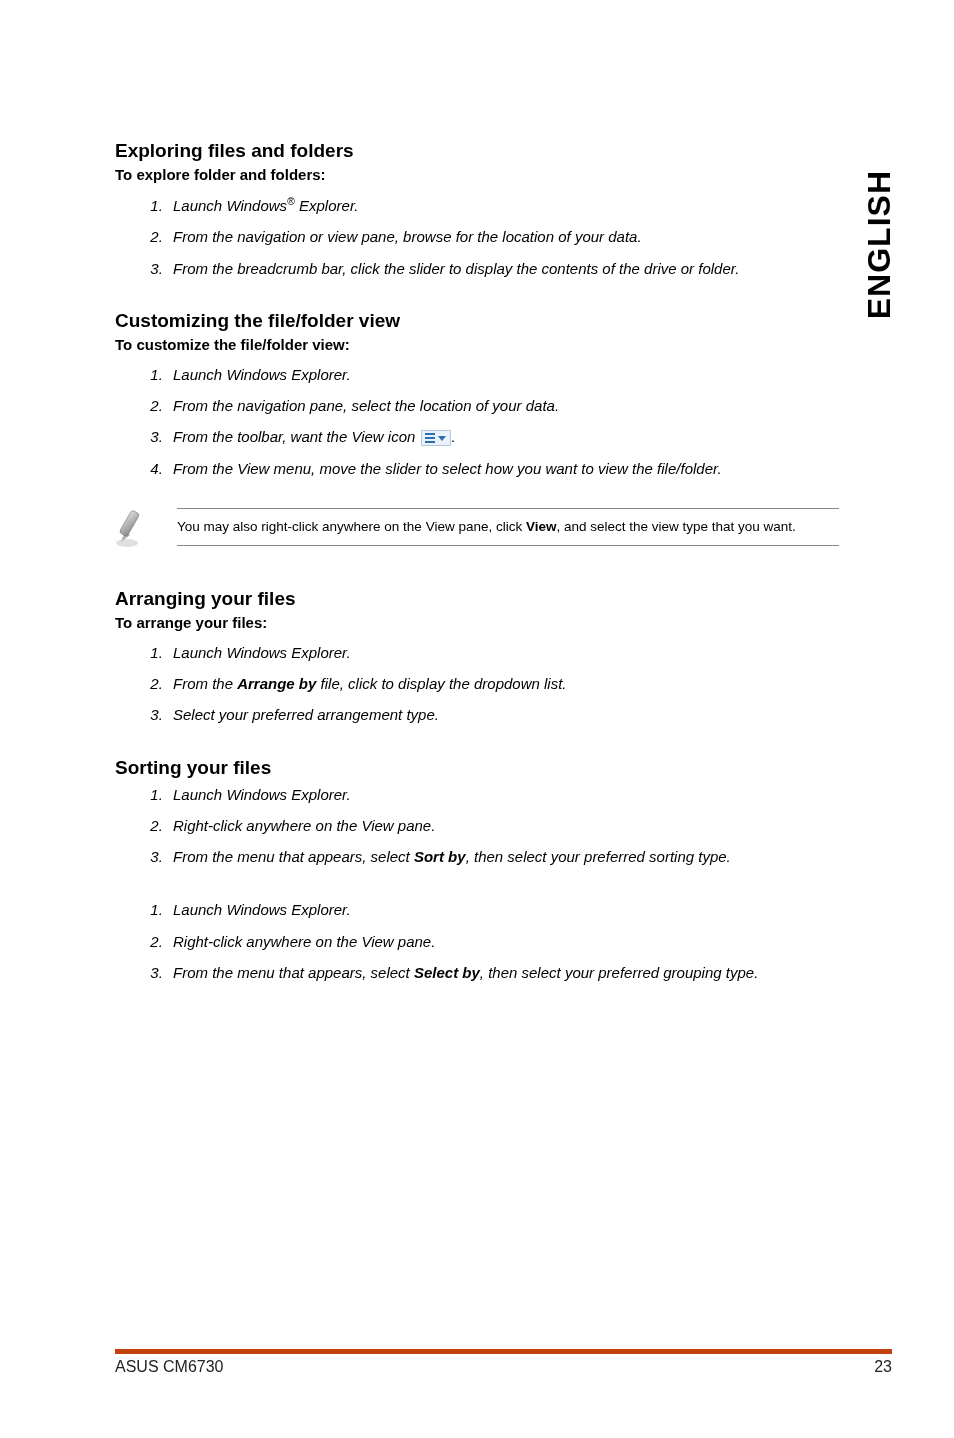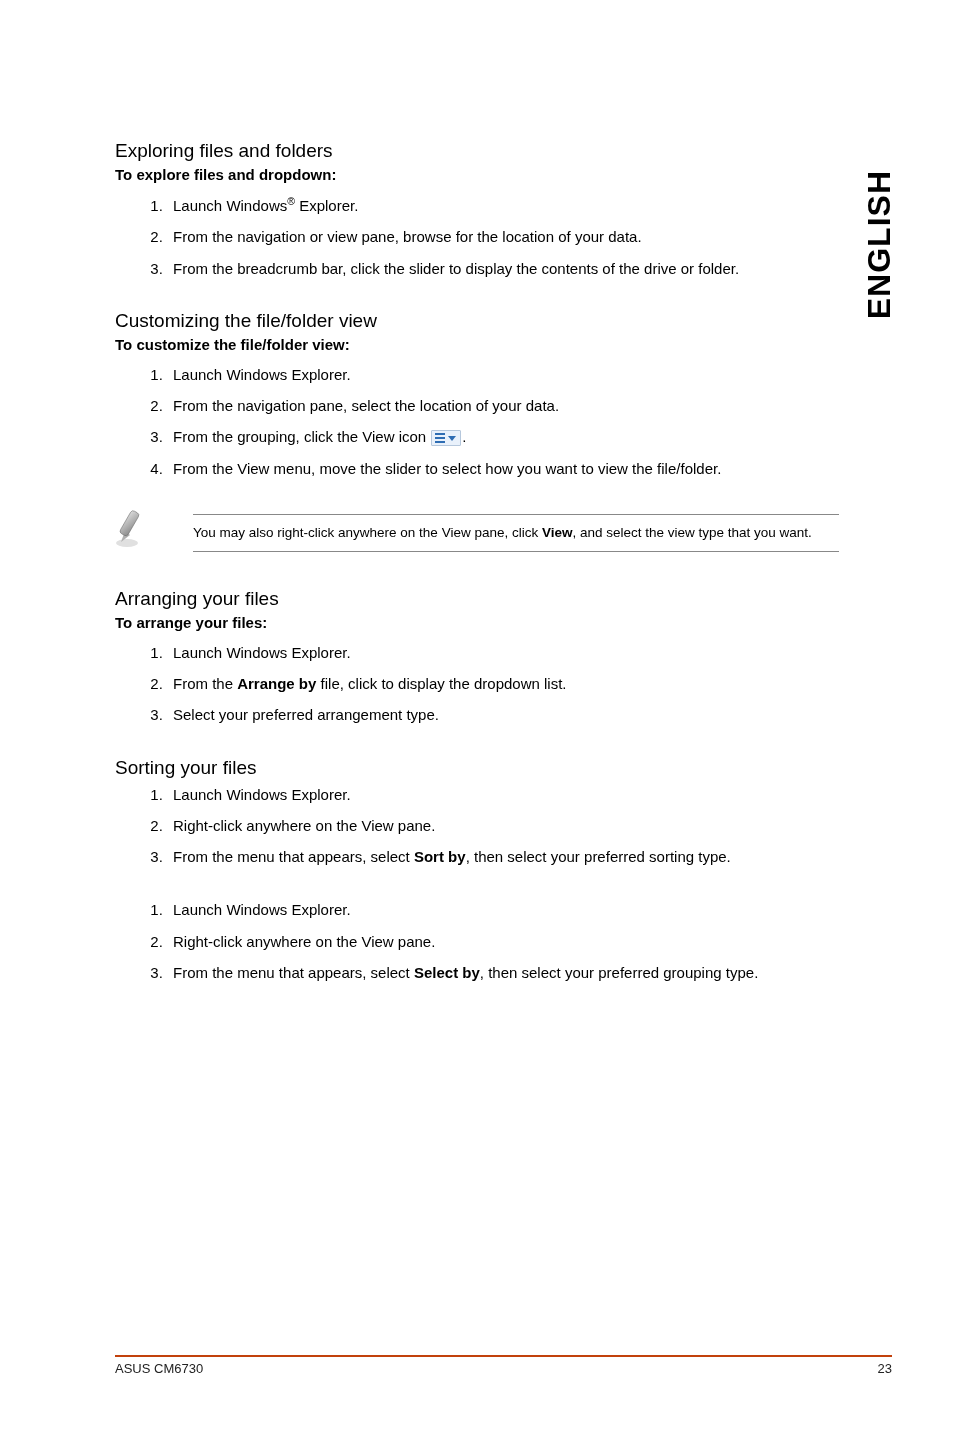--- a/index.html
+++ b/index.html
@@ -21,45 +21,46 @@
     top: 170px;
     writing-mode: vertical-rl;
     transform: rotate(180deg);
     font-weight: bold;
     font-size: 32px;
     letter-spacing: 1px;
     color: #000;
   }
   h2.section-heading {
     font-size: 19px;
-    font-weight: normal;
+    font-weight: bold;
     margin: 0 0 4px 0;
   }
   .subheading {
     font-size: 15px;
     font-weight: bold;
     margin: 0 0 10px 0;
   }
   ol.numbered {
     margin: 0 0 26px 0;
     padding-left: 52px;
     font-size: 15px;
     line-height: 1.55;
   }
   ol.numbered li {
     padding-left: 6px;
     margin-bottom: 8px;
+    font-style: italic;
   }
   .section-block {
     margin-bottom: 30px;
   }
   .note-row {
     display: flex;
-    align-items: flex-end;
-    gap: 38px;
+    align-items: flex-start;
+    gap: 22px;
     margin: 28px 0 36px 0;
   }
   .note-icon {
     flex: 0 0 auto;
     margin-top: -2px;
   }
   .note-text-wrap {
     flex: 1;
     border-top: 1px solid #888;
     border-bottom: 1px solid #888;
@@ -93,56 +94,56 @@
     width: 0; height: 0;
     border-left: 4px solid transparent;
     border-right: 4px solid transparent;
     border-top: 5px solid #2e6db3;
   }
   .footer {
     position: absolute;
     bottom: 62px;
     left: 115px;
     right: 62px;
-    border-top: 2px solid #c2410c;
+    border-top: 5px solid #c2410c;
     display: flex;
     justify-content: space-between;
-    font-size: 13px;
+    font-size: 16px;
     padding-top: 4px;
     color: #222;
   }
   .sup { font-size: 0.7em; vertical-align: super; }
 </style>
 </head>
 <body>
 
 <div class="side-tab">ENGLISH</div>
 
 <div class="page-body">
 
   <div class="section-block">
     <h2 class="section-heading">Exploring files and folders</h2>
-    <p class="subheading">To explore files and dropdown:</p>
+    <p class="subheading">To explore folder and folders:</p>
     <ol class="numbered">
       <li>
         <span>Launch Windows</span><span class="sup">®</span><span> Explorer.</span>
       </li>
       <li>From the navigation or view pane, browse for the location of your data.</li>
       <li>From the breadcrumb bar, click the slider to display the contents of the drive or folder.</li>
     </ol>
   </div>
 
   <div class="section-block">
     <h2 class="section-heading">Customizing the file/folder view</h2>
     <p class="subheading">To customize the file/folder view:</p>
     <ol class="numbered">
       <li>Launch Windows Explorer.</li>
       <li>From the navigation pane, select the location of your data.</li>
       <li>
-        <span>From the grouping, click the View icon </span><span class="view-icon-inline"></span><span>.</span>
+        <span>From the toolbar, want the View icon </span><span class="view-icon-inline"></span><span>.</span>
       </li>
       <li>From the View menu, move the slider to select how you want to view the file/folder.</li>
     </ol>
     <div class="note-row">
       <div class="note-icon">
         <svg width="40" height="42" viewBox="0 0 40 42">
           <defs>
             <linearGradient id="g1" x1="0" y1="0" x2="1" y2="1">
               <stop offset="0" stop-color="#dcdcdc"></stop>
               <stop offset="1" stop-color="#8a8a8a"></stop>

